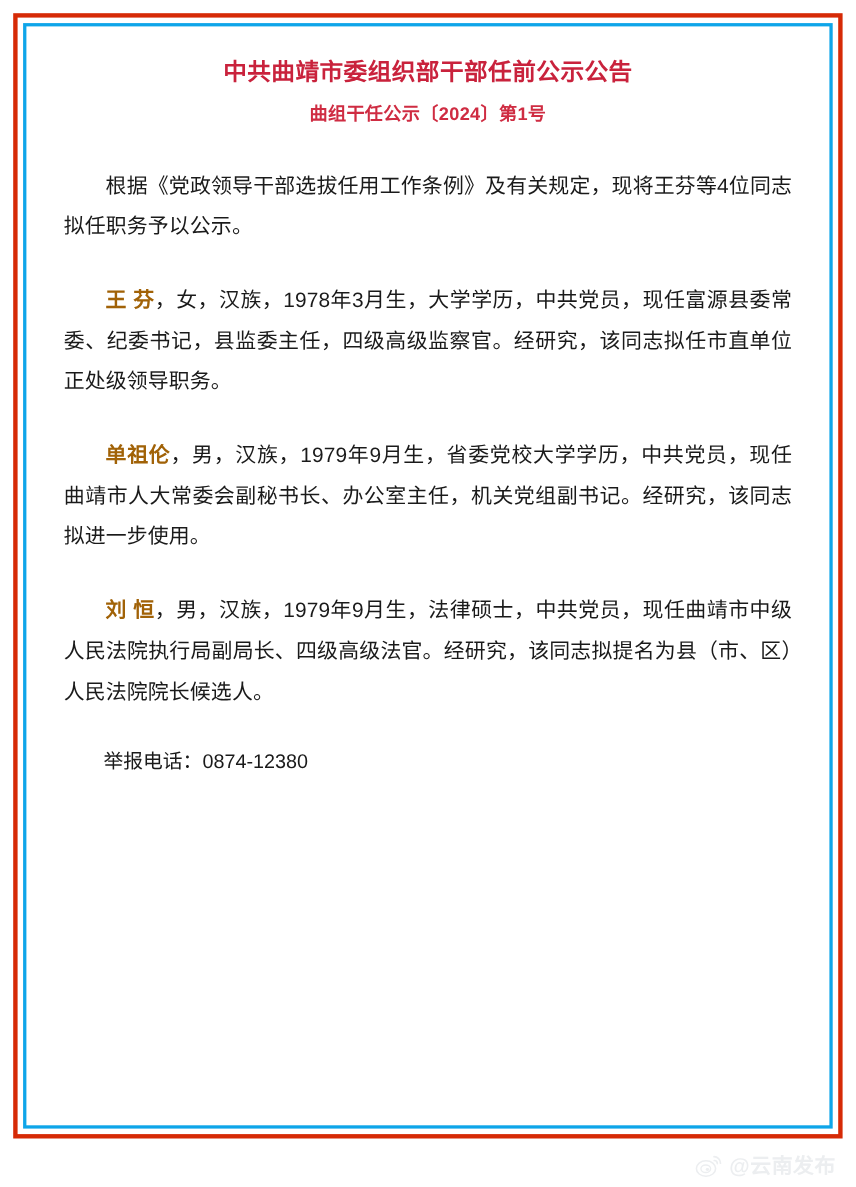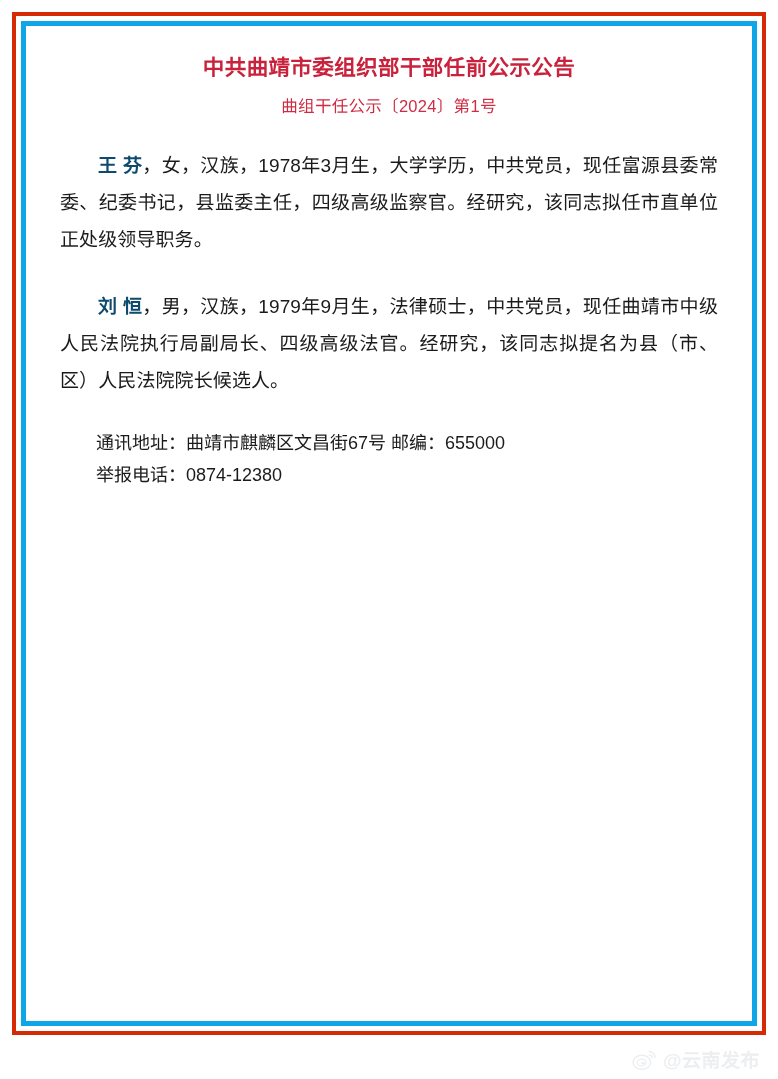--- a/index.html
+++ b/index.html
@@ -28,21 +28,21 @@
     border: 4px solid #d62a06;
     background: #ffffff;
   }
   .notice-frame-inner {
     position: absolute;
     left: 5px;
     top: 5px;
     right: 5px;
     bottom: 5px;
     box-sizing: border-box;
-    border: 5px solid #0ea5e9;
+    border: 3px solid #0ea5e9;
     background: #ffffff;
     overflow: hidden;
   }
 
   
   .notice-body {
     box-sizing: border-box;
     padding: 20px 34px 0 34px;
     height: 100%;
     position: relative;
@@ -55,21 +55,21 @@
     font-size: 21.5px;
     font-weight: bold;
     color: #c9223c;
     letter-spacing: 0.4px;
     line-height: 1.3;
   }
   .doc-subtitle {
     margin: 13px 0 0 0;
     text-align: center;
     font-size: 16.5px;
-    font-weight: normal;
+    font-weight: bold;
     color: #cf2c42;
     letter-spacing: 0.3px;
     line-height: 1.3;
   }
 
   
   .para {
     margin: 0;
     font-size: 19px;
     line-height: 37px;
@@ -77,21 +77,21 @@
     text-align: justify;
     text-justify: inter-ideograph;
     letter-spacing: 0.1px;
     color: #1a1a1a;
   }
   .para-gap-lg { margin-top: 30px; }
   .para-gap-xl { margin-top: 36px; }
 
   .person-name {
     font-weight: bold;
-    color: #0c4a6e;
+    color: #a16207;
   }
 
   
   .contact-block {
     margin-top: 28px;
     font-size: 18px;
     line-height: 32px;
     padding-left: 2em;
     color: #1a1a1a;
   }
@@ -125,34 +125,37 @@
 <body>
 
 <div class="notice-frame">
   <div class="notice-frame-inner">
     <div class="notice-body">
 
       <h1 class="doc-title">中共曲靖市委组织部干部任前公示公告</h1>
 
       <div class="doc-subtitle">曲组干任公示〔2024〕第1号</div>
 
+      <p class="para para-gap-xl">根据《党政领导干部选拔任用工作条例》及有关规定，现将王芬等4位同志拟任职务予以公示。</p>
 
       <p class="para para-gap-lg">
         <span class="person-name">王 芬</span><span>，女，汉族，1978年3月生，大学学历，中共党员，现任富源县委常委、纪委书记，县监委主任，四级高级监察官。经研究，该同志拟任市直单位正处级领导职务。</span>
       </p>
 
+      <p class="para para-gap-lg">
+        <span class="person-name">单祖伦</span><span>，男，汉族，1979年9月生，省委党校大学学历，中共党员，现任曲靖市人大常委会副秘书长、办公室主任，机关党组副书记。经研究，该同志拟进一步使用。</span>
+      </p>
 
 
       <p class="para para-gap-lg">
         <span class="person-name">刘 恒</span><span>，男，汉族，1979年9月生，法律硕士，中共党员，现任曲靖市中级人民法院执行局副局长、四级高级法官。经研究，该同志拟提名为县（市、区）人民法院院长候选人。</span>
       </p>
 
 
       <div class="contact-block">
-        <div class="contact-line">通讯地址：曲靖市麒麟区文昌街67号 邮编：655000</div>
         <div class="contact-line">举报电话：0874-12380</div>
       </div>
 
     </div>
   </div>
 </div>
 
 <div class="watermark">
   <span class="watermark-logo-wrap">
     <svg class="watermark-logo" viewBox="0 0 26 22" fill="none" xmlns="http://www.w3.org/2000/svg" aria-hidden="true">

